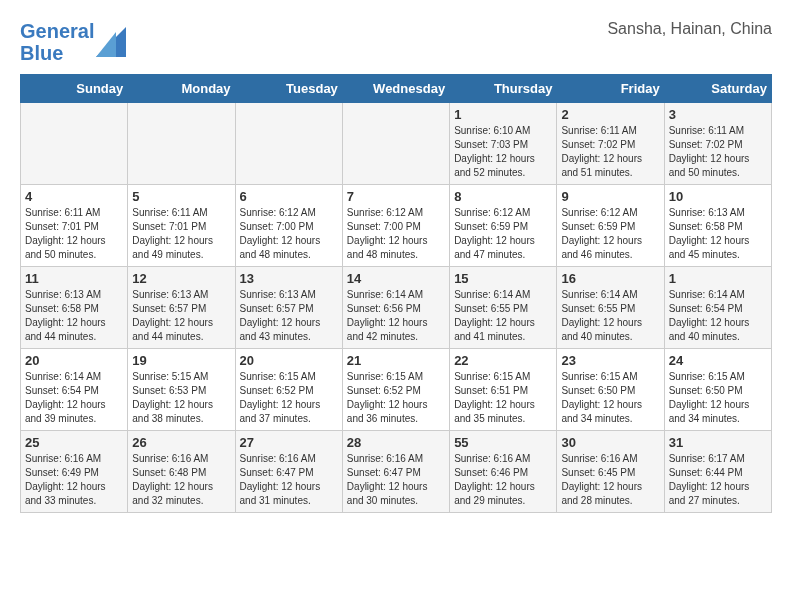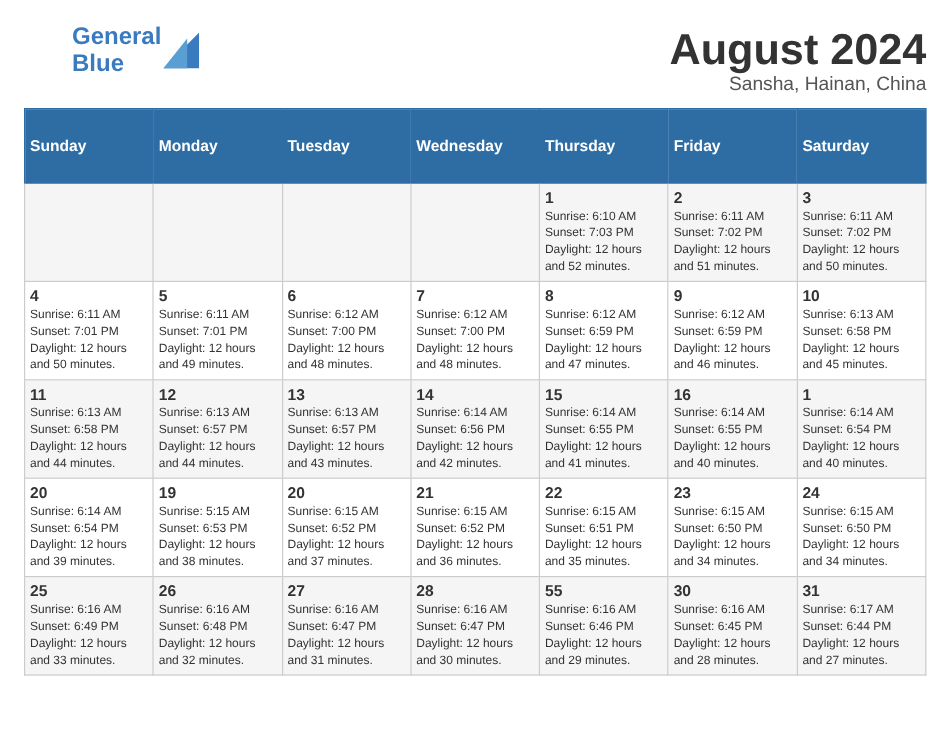--- a/index.html
+++ b/index.html
@@ -21,21 +21,20 @@
       align-items: center;
     }
     .logo-text {
       font-size: 20px;
       font-weight: bold;
       color: #333;
       line-height: 1.1;
     }
     .logo-text span {
       color: #3a7abf;
-      margin-left: 40px;
     }
     .logo-icon {
       width: 30px;
       height: 30px;
       margin-left: 2px;
     }
     .title-block {
       text-align: right;
     }
     .month-title {
@@ -48,22 +47,22 @@
       color: #555;
     }
     table {
       width: 100%;
       border-collapse: collapse;
       font-size: 11px;
     }
     thead tr th {
       background-color: #2e6da4;
       color: #fff;
-      padding: 23px 4px;
-      text-align: left;
+      padding: 6px 4px;
+      text-align: right;
       font-size: 13px;
       font-weight: bold;
       border: 1px solid #2e6da4;
     }
     tbody tr td {
       border: 1px solid #ccc;
       vertical-align: top;
       padding: 4px;
       height: 80px;
       width: 107px;
@@ -100,21 +99,20 @@
         <span>General</span><br>
         <span style="color:#3a7abf;">Blue</span>
       </div>
     </div>
     <svg class="logo-icon" viewBox="0 0 30 30" xmlns="http://www.w3.org/2000/svg">
       <polygon points="0,30 30,0 30,30" fill="#3a7abf"></polygon>
       <polygon points="0,30 20,5 20,30" fill="#5a9fd4"></polygon>
     </svg>
   </div>
   <div class="title-block">
-    <div class="month-title">August 2024</div>
     <div class="location-title">Sansha, Hainan, China</div>
   </div>
 </div>
 
 <table>
   <thead>
     <tr>
     <th>Sunday</th>
         <th>Monday</th>
         <th>Tuesday</th>

